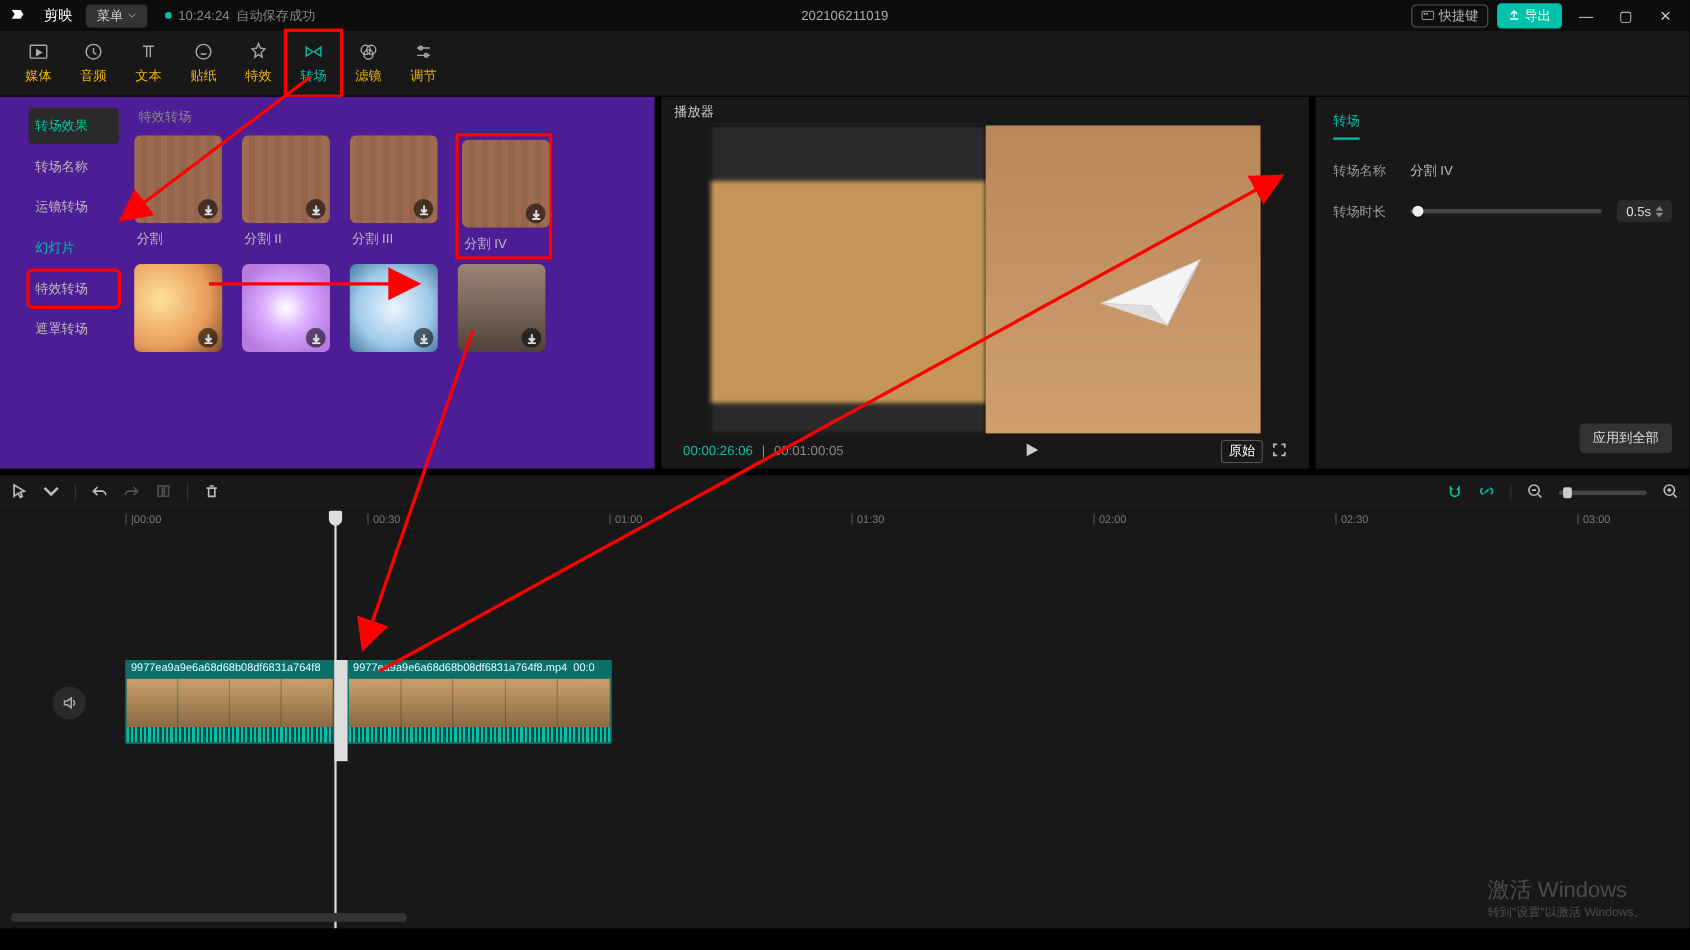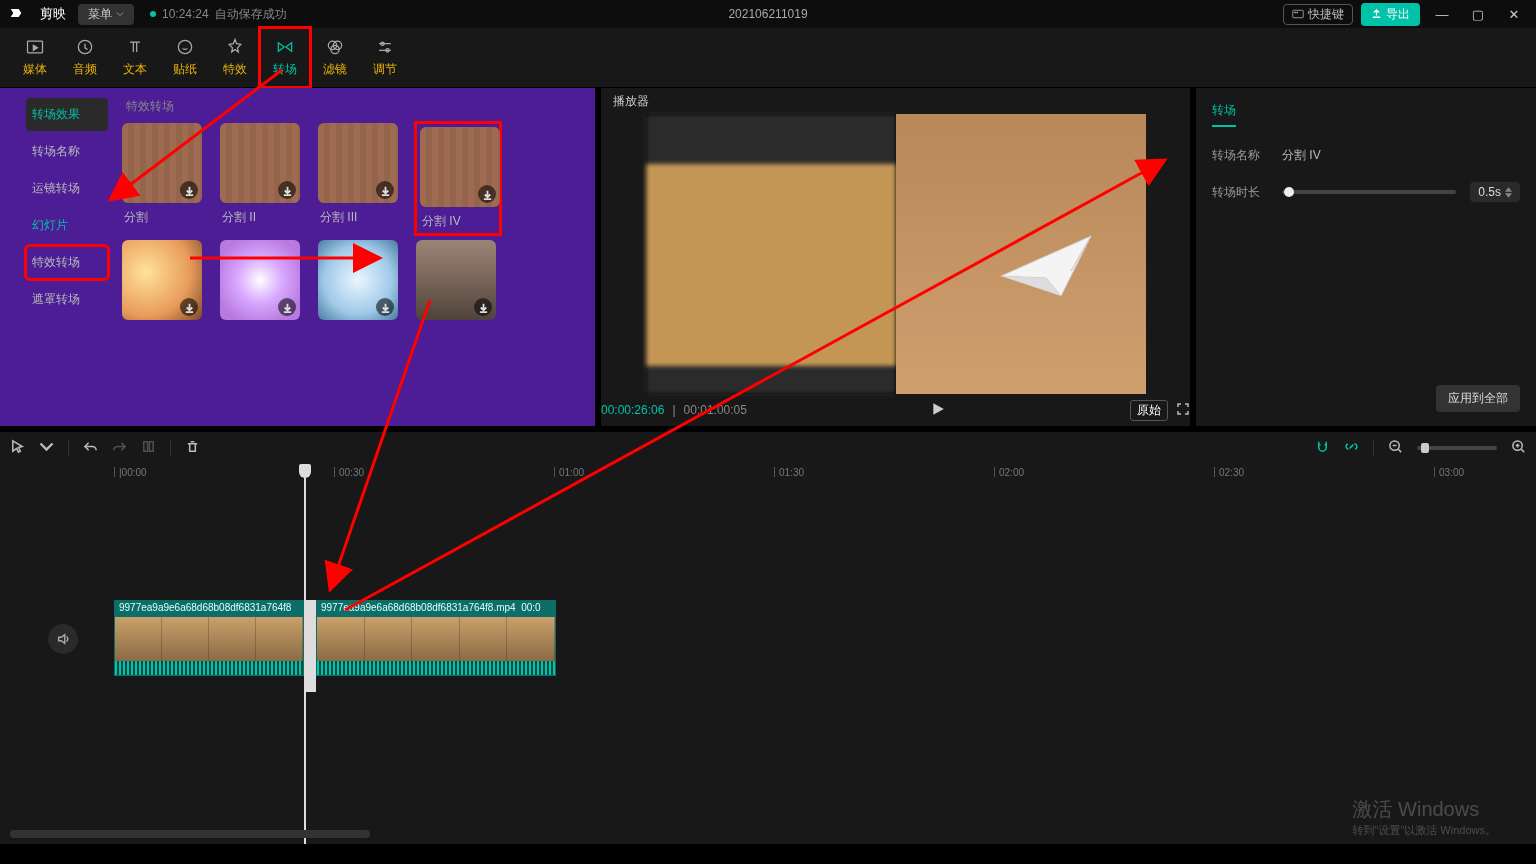--- a/index.html
+++ b/index.html
@@ -54,21 +54,21 @@
 
 
 .player-head{height:28px;display:flex;align-items:center;padding:0 12px;color:#ccc;}
 .player-body{flex:1;display:flex;align-items:center;justify-content:center;}
 .frame{width:500px;height:280px;background:#000;display:flex;}
 .frame .half{flex:1;position:relative;overflow:hidden;}
 .half.left{background:linear-gradient(#2b2b2b 0 18%,#c39656 18% 90%,#2b2b2b 90%);filter:blur(2px);}
 .half.right{background:linear-gradient(#b8875a,#cfa06e);}
 .plane{position:absolute;top:40%;left:38%;width:120px;height:80px;}
 .plane svg{width:100%;height:100%;}
-.player-ctrl{height:34px;display:flex;align-items:center;padding:0 0;gap:8px;color:#888;}
+.player-ctrl{height:34px;display:flex;align-items:center;padding:0 20px;gap:8px;color:#888;}
 .tc-cur{color:#00c2a8;}
 .spacer{flex:1;}
 .play-icon svg{width:14px;height:14px;fill:#ccc;}
 .pill-small{border:1px solid #555;border-radius:3px;padding:1px 6px;color:#ffffff;}
 .icon-btn svg{width:14px;height:14px;stroke:#bbb;fill:none;stroke-width:1.5;}
 
 
 .insp-tab{color:#00c2a8;border-bottom:2px solid #00c2a8;display:inline-block;padding-bottom:6px;margin-bottom:20px;}
 .field{display:flex;align-items:center;gap:14px;margin-bottom:18px;color:#bbb;}
 .field .lab{width:56px;color:#999;}

